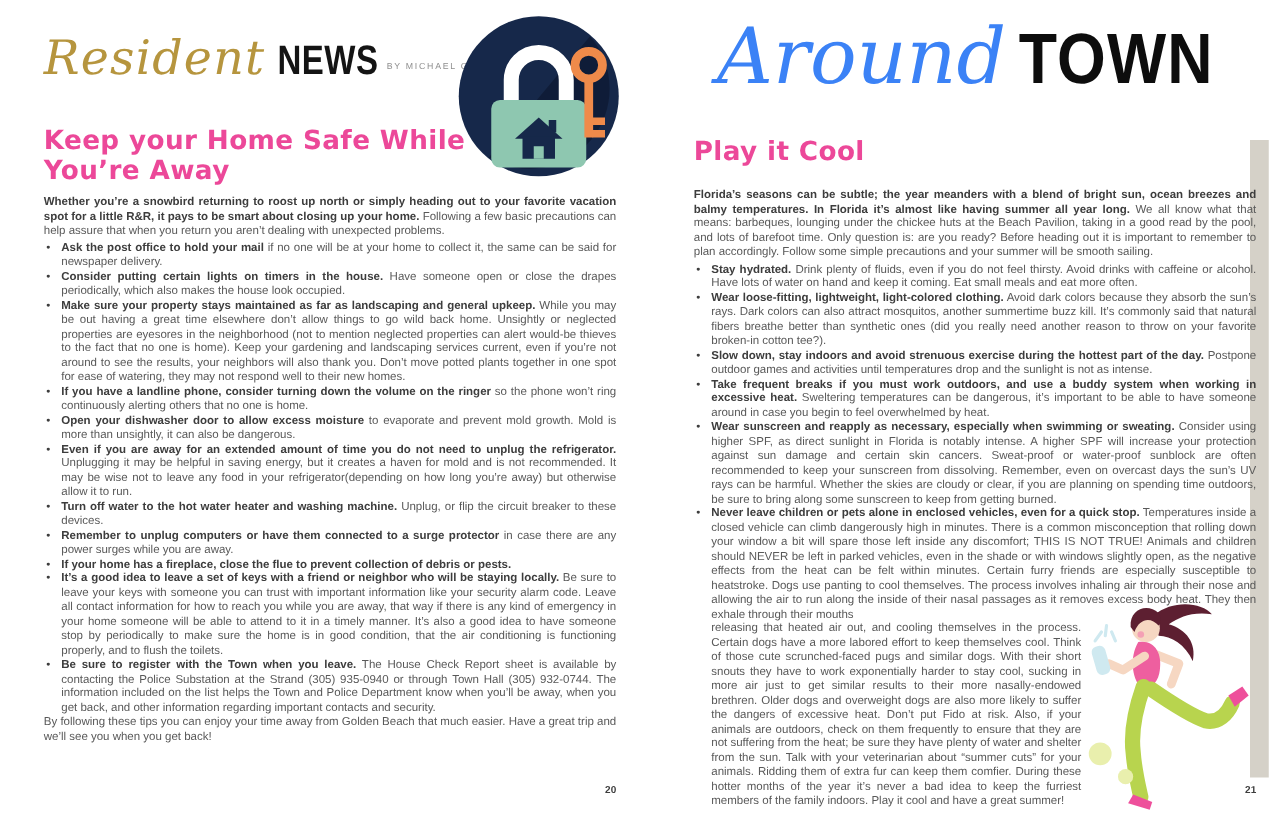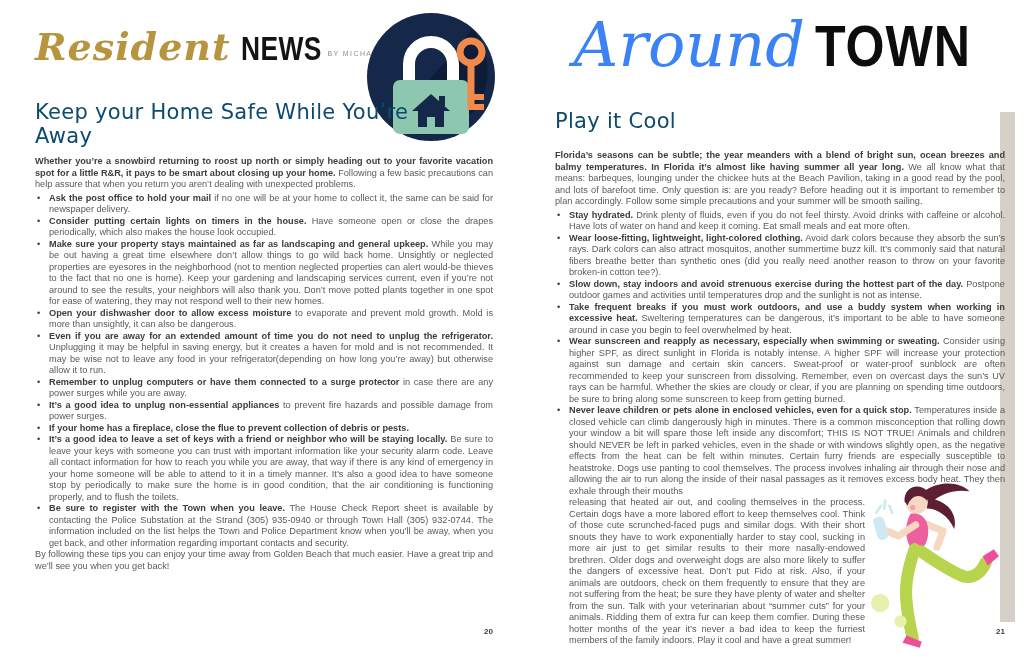--- a/index.html
+++ b/index.html
@@ -3,21 +3,21 @@
 <meta charset="utf-8">
 <style>
   html,body{margin:0;padding:0;}
   body{
     width:1024px;height:663px;position:relative;background:#ffffff;overflow:hidden;
     font-family:"Liberation Sans",sans-serif;color:#595959;
   }
   
   .masthead-left{position:absolute;left:35px;top:24px;display:flex;align-items:baseline;}
   .script-gold{
-    font-family:"DejaVu Serif",serif;font-style:italic;font-weight:bold;
+    font-family:"DejaVu Serif",serif;font-style:italic;font-weight:normal;
     font-size:38px;color:#b6953e;letter-spacing:1px;
   }
   .news-bold{
     display:inline-block;transform:scaleX(0.8);transform-origin:left bottom;
     font-family:"Liberation Sans",sans-serif;font-weight:900;font-size:33px;color:#141414;
     margin-left:10px;letter-spacing:0.5px;
   }
   .byline{
     font-size:7px;color:#8f8f8f;letter-spacing:1.4px;margin-left:-14px;align-self:center;
     margin-top:14px;white-space:nowrap;
@@ -28,21 +28,21 @@
     font-family:"DejaVu Serif",serif;font-style:italic;font-weight:normal;
     font-size:62px;color:#3b82f6;margin-right:10px;line-height:1;
   }
   .town-bold{
     display:inline-block;transform:scaleX(0.88);transform-origin:left bottom;
     font-weight:900;font-size:57px;color:#0d0d0d;line-height:1;letter-spacing:1px;
   }
   
   .article-title{
     position:absolute;font-family:"DejaVu Sans",sans-serif;font-size:21px;
-    color:#0c4a6e;line-height:1.12;letter-spacing:0.3px;font-weight:normal;margin:0;
+    color:#ec4899;line-height:1.12;letter-spacing:0.3px;font-weight:bold;margin:0;
   }
   #left-title{left:35px;top:101px;width:390px;}
   #right-title{left:555px;top:110px;width:300px;}
   
   .article-body{position:absolute;font-size:9.2px;line-height:11.5px;text-align:justify;}
   #left-body{left:35px;top:156px;width:458px;}
   #right-body{left:555px;top:150px;width:450px;}
   .article-body p{margin:0 0 1px 0;}
   .lead{font-weight:bold;color:#3d3d3d;}
   ul.bullets{margin:2px 0 0 0;padding:0;list-style:none;}
@@ -95,29 +95,30 @@
   <p><span class="lead">Whether you’re a snowbird returning to roost up north or simply heading out to your favorite vacation spot for a little R&amp;R, it pays to be smart about closing up your home.</span><span>  Following a few basic precautions can help assure that when you return you aren’t dealing with unexpected problems.</span></p>
   <ul class="bullets">
 
 
       <li><span class="lead">Ask the post office to hold your mail</span><span> if no one will be at your home to collect it, the same can be said for newspaper delivery.</span></li>
 
       <li><span class="lead">Consider putting certain lights on timers in the house.</span><span>  Have someone open or close the drapes periodically, which also makes the house look occupied.</span></li>
 
       <li><span class="lead">Make sure your property stays maintained as far as landscaping and general upkeep.</span><span>  While you may be out having a great time elsewhere don’t allow things to go wild back home.  Unsightly or neglected properties are eyesores in the neighborhood (not to mention neglected properties can alert would-be thieves to the fact that no one is home).  Keep your gardening and landscaping services current, even if you’re not around to see the results, your neighbors will also thank you.  Don’t move potted plants together in one spot for ease of watering, they may not respond well to their new homes.</span></li>
 
+      <li><span class="lead">If you have a landline phone, consider turning down the volume on the ringer</span><span> so the phone won’t ring continuously alerting others that no one is home.</span></li>
 
       <li><span class="lead">Open your dishwasher door to allow excess moisture</span><span> to evaporate and prevent mold growth.  Mold is more than unsightly, it can also be dangerous.</span></li>
 
       <li><span class="lead">Even if you are away for an extended amount of time you do not need to unplug the refrigerator.</span><span> Unplugging it may be helpful in saving energy, but it creates a haven for mold and is not recommended.  It may be wise not to leave any food in your refrigerator(depending on how long you’re away) but otherwise allow it to run.</span></li>
 
+      <li><span class="lead">Turn off water to the hot water heater and washing machine.</span><span> Unplug, or flip the circuit breaker to these devices.</span></li>
 
       <li><span class="lead">Remember to unplug computers or have them connected to a surge protector</span><span> in case there are any power surges while you are away.</span></li>
 
-      <li><span class="lead">It’s a good idea to unplug non-essential appliances</span><span> to prevent fire hazards and possible damage from power surges.</span></li>
 
       <li><span class="lead">If your home has a fireplace, close the flue to prevent collection of debris or pests.</span><span></span></li>
 
       <li><span class="lead">It’s a good idea to leave a set of keys with a friend or neighbor who will be staying locally.</span><span>  Be sure to leave your keys with someone you can trust with important information like your security alarm code.  Leave all contact information for how to reach you while you are away, that way if there is any kind of emergency in your home someone will be able to attend to it in a timely manner.  It’s also a good idea to have someone stop by periodically to make sure the home is in good condition, that the air conditioning is functioning properly, and to flush the toilets.</span></li>
 
       <li><span class="lead">Be sure to register with the Town when you leave.</span><span>  The House Check Report sheet is available by contacting the Police Substation at the Strand (305) 935-0940 or through Town Hall (305) 932-0744.  The information included on the list helps the Town and Police Department know when you’ll be away, when you get back, and other information regarding important contacts and security.</span></li>
     </ul>
   <p class="closing">By following these tips you can enjoy your time away from Golden Beach that much easier.  Have a great trip and we’ll see you when you get back!</p>
 </div>
 

